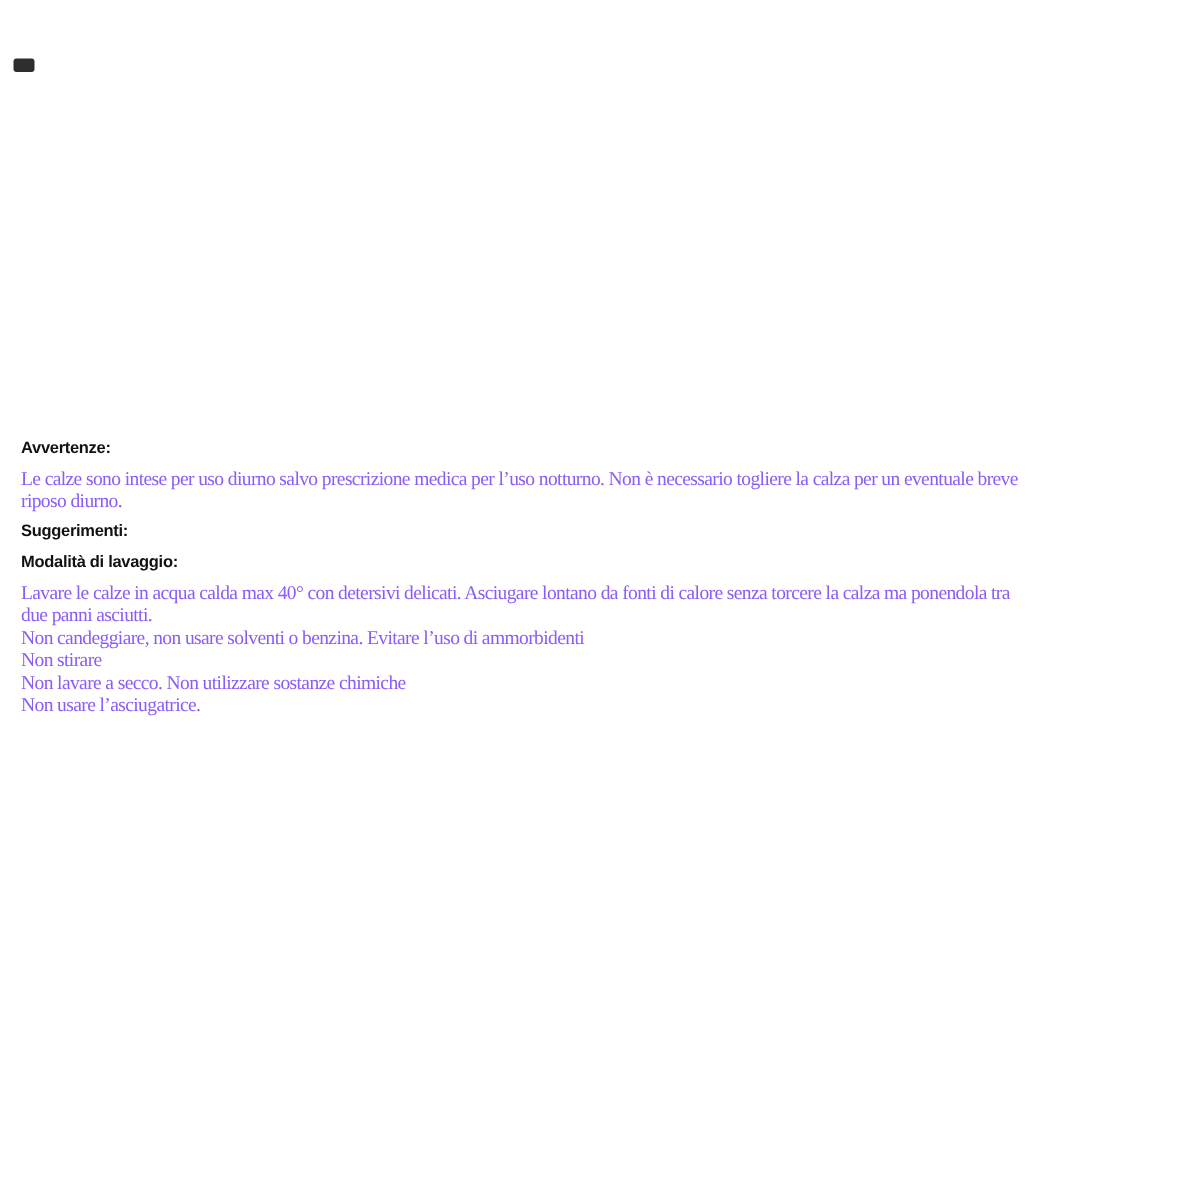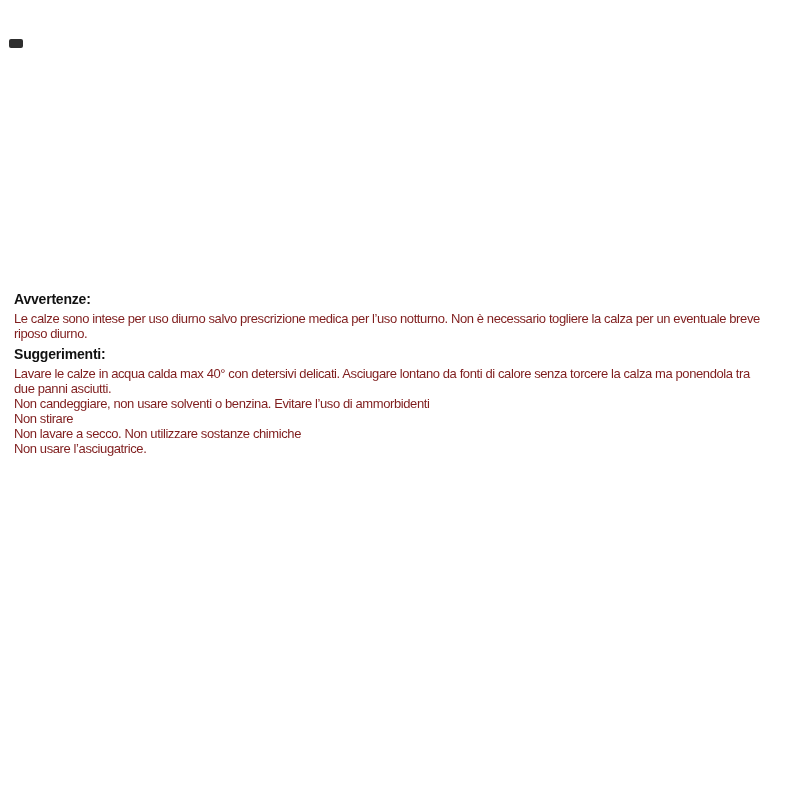--- a/index.html
+++ b/index.html
@@ -29,35 +29,35 @@
     left: 14px;
     top: 292px;
     width: 784px;
   }
   .content section {
     margin: 0;
     padding: 0;
   }
   .heading {
     font-family: "Liberation Sans", sans-serif;
-    font-size: 14px;
+    font-size: 11px;
     line-height: 15px;
     font-weight: 700;
     color: #111111;
     letter-spacing: -0.2px;
     margin: 6px 0 4px 0;
   }
   .content section:first-child .heading {
     margin-top: 0;
   }
   .body-text {
-    font-family: Liberation Sans, sans-serif;
+    font-family: Liberation Serif, serif;
     font-size: 13px;
     line-height: 15px;
-    color: #7f1d1d;
+    color: #8b5cf6;
     letter-spacing: -0.4px;
     margin: 0;
     white-space: pre;
   }
 </style>
 </head>
 <body>
 
 <div class="page">
 
@@ -69,20 +69,21 @@
       <h3 class="heading">Avvertenze:</h3>
       <p class="body-text">Le calze sono intese per uso diurno salvo prescrizione medica per l’uso notturno. Non è necessario togliere la calza per un eventuale breve
 riposo diurno.</p>
     </section>
 
     <section>
       <h3 class="heading">Suggerimenti:</h3>
     </section>
 
     <section>
+      <h3 class="heading">Modalità di lavaggio:</h3>
       <p class="body-text">Lavare le calze in acqua calda max 40° con detersivi delicati. Asciugare lontano da fonti di calore senza torcere la calza ma ponendola tra
 due panni asciutti.
 Non candeggiare, non usare solventi o benzina. Evitare l’uso di ammorbidenti
 Non stirare
 Non lavare a secco. Non utilizzare sostanze chimiche
 Non usare l’asciugatrice.</p>
     </section>
 
   </div>
 </div>

